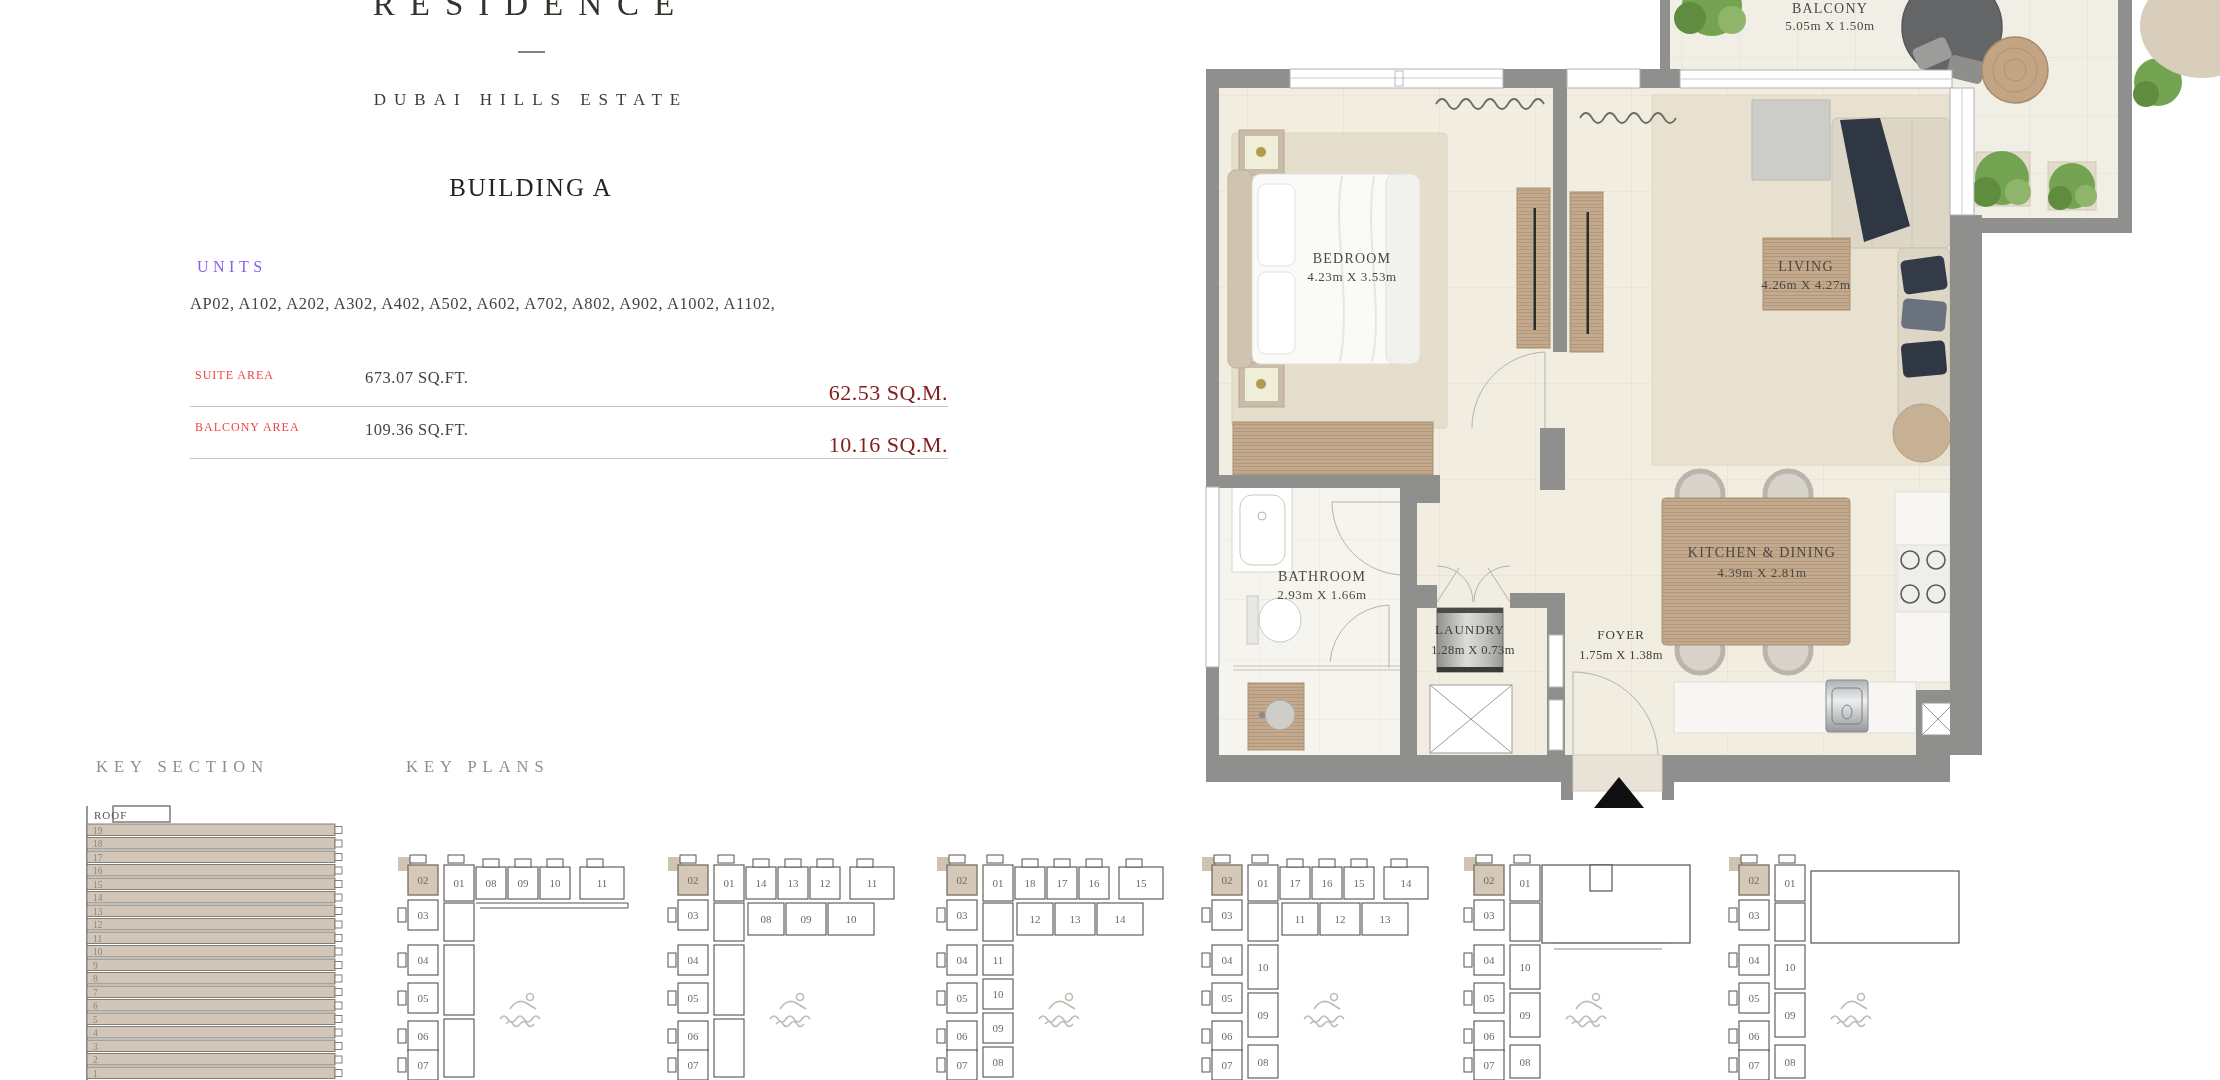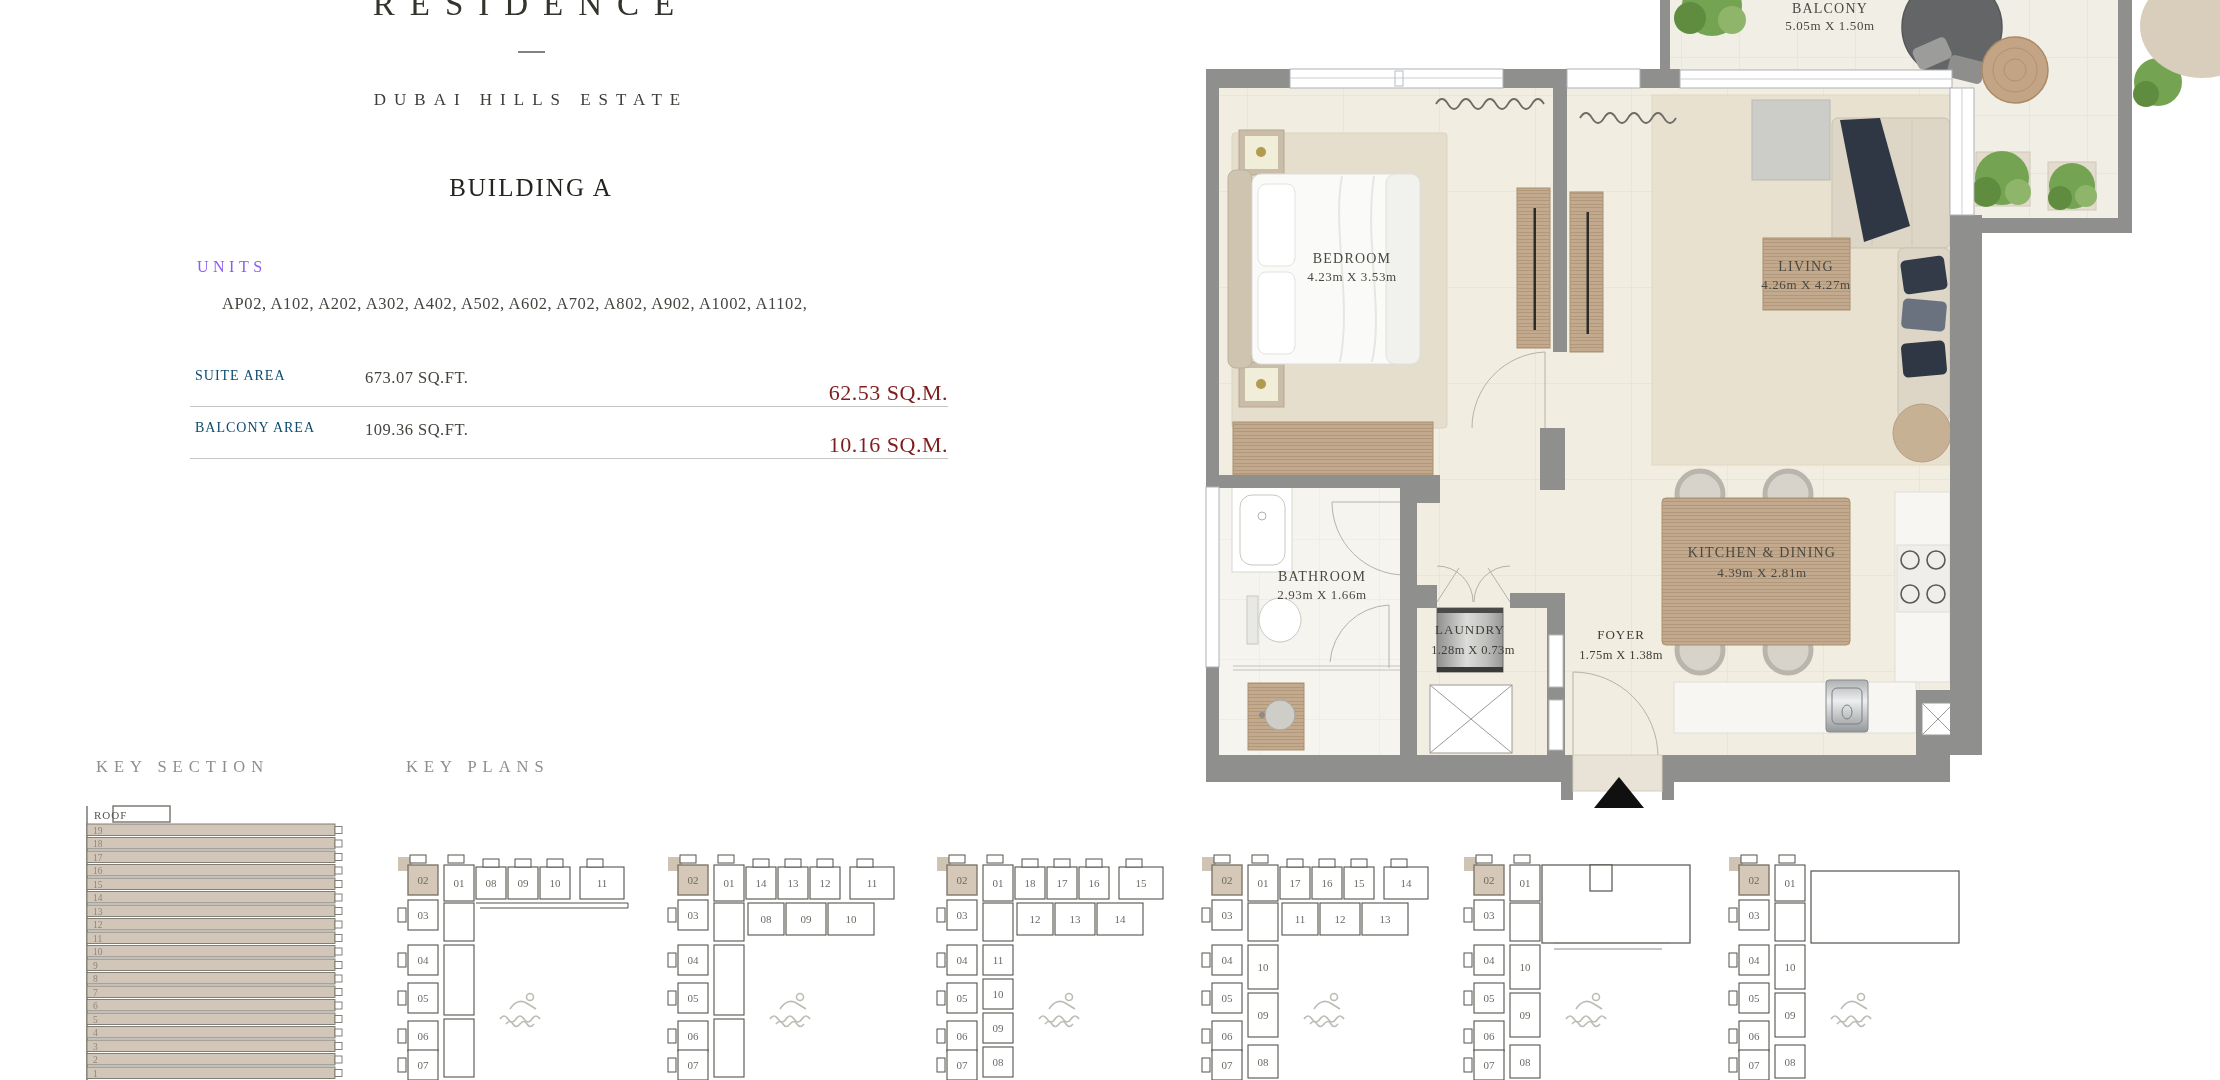--- a/index.html
+++ b/index.html
@@ -8,25 +8,25 @@
   .abs{position:absolute;}
   
   .brand-name{left:231px;top:-14px;width:600px;text-align:center;font-size:33px;letter-spacing:15px;color:#34342f;font-weight:500;}
   .brand-divider{left:518px;top:51px;width:27px;border-top:2.5px solid #83837d;}
   .brand-loc{left:231px;top:90px;width:600px;text-align:center;font-size:17px;letter-spacing:8px;color:#3d3d38;}
   
   .bldg{left:231px;top:174px;width:600px;text-align:center;font-size:25px;letter-spacing:2px;color:#24241f;}
   .unittype{left:231px;top:203px;width:600px;text-align:center;font-size:35px;letter-spacing:1.5px;color:#24241f;}
   
   .units-h{left:197px;top:258px;font-size:16px;letter-spacing:4.5px;color:#8b5cf6;}
-  .units-l{left:190px;width:740px;font-size:16.5px;letter-spacing:0.6px;color:#45453f;margin-left:32px;}
+  .units-l{left:190px;width:740px;font-size:16.5px;letter-spacing:0.6px;color:#45453f;}
   
   .tbl{left:190px;top:355px;width:758px;}
   .trow{position:relative;height:51px;}
-  .trow .lab{position:absolute;left:5px;top:13px;font-size:14px;letter-spacing:1px;color:#0c4a6e;}
+  .trow .lab{position:absolute;left:5px;top:13px;font-size:12px;letter-spacing:1px;color:#ef4444;}
   .trow .ft{position:absolute;left:175px;top:13px;font-size:16.5px;letter-spacing:0.5px;color:#45453f;}
   .trow .m{position:absolute;right:0;top:25px;font-size:22px;letter-spacing:0.5px;color:#7f1d1d;}
   .trow.bdr{border-bottom:1px solid #c6c6c1;}
   
   .sec-h{font-size:16.5px;letter-spacing:6px;color:#8f8f89;}
   
   text{font-family:"Liberation Serif", serif;}
   .rm{font-size:14px;letter-spacing:1.2px;fill:#4a4840;text-anchor:middle;}
   .rd{font-size:13px;letter-spacing:0.6px;fill:#4a4840;text-anchor:middle;}
   .rm-s{font-size:13px;letter-spacing:1px;fill:#3f3d37;text-anchor:middle;}

